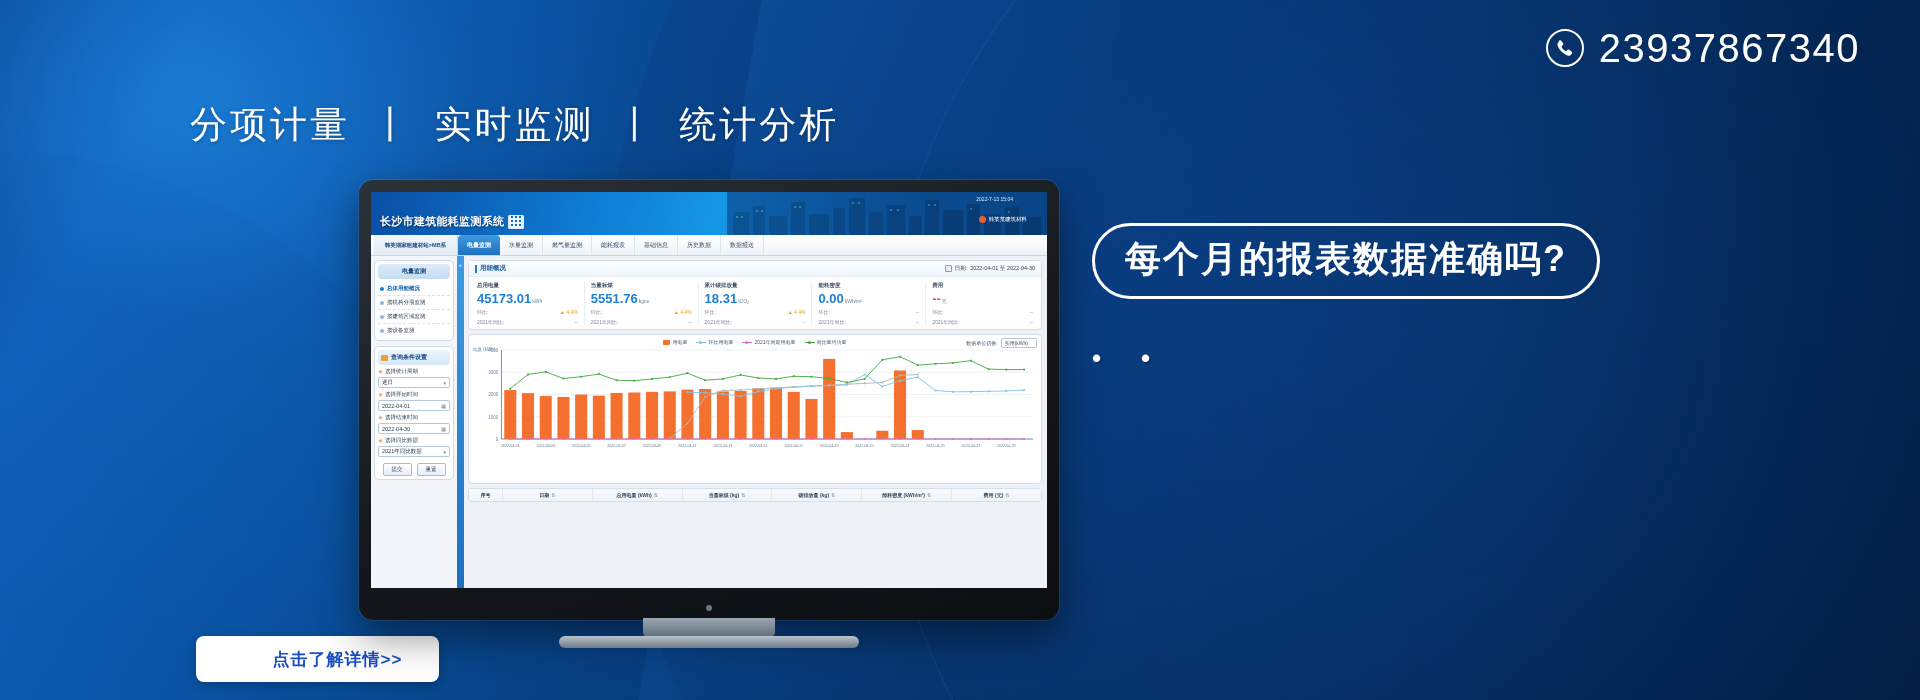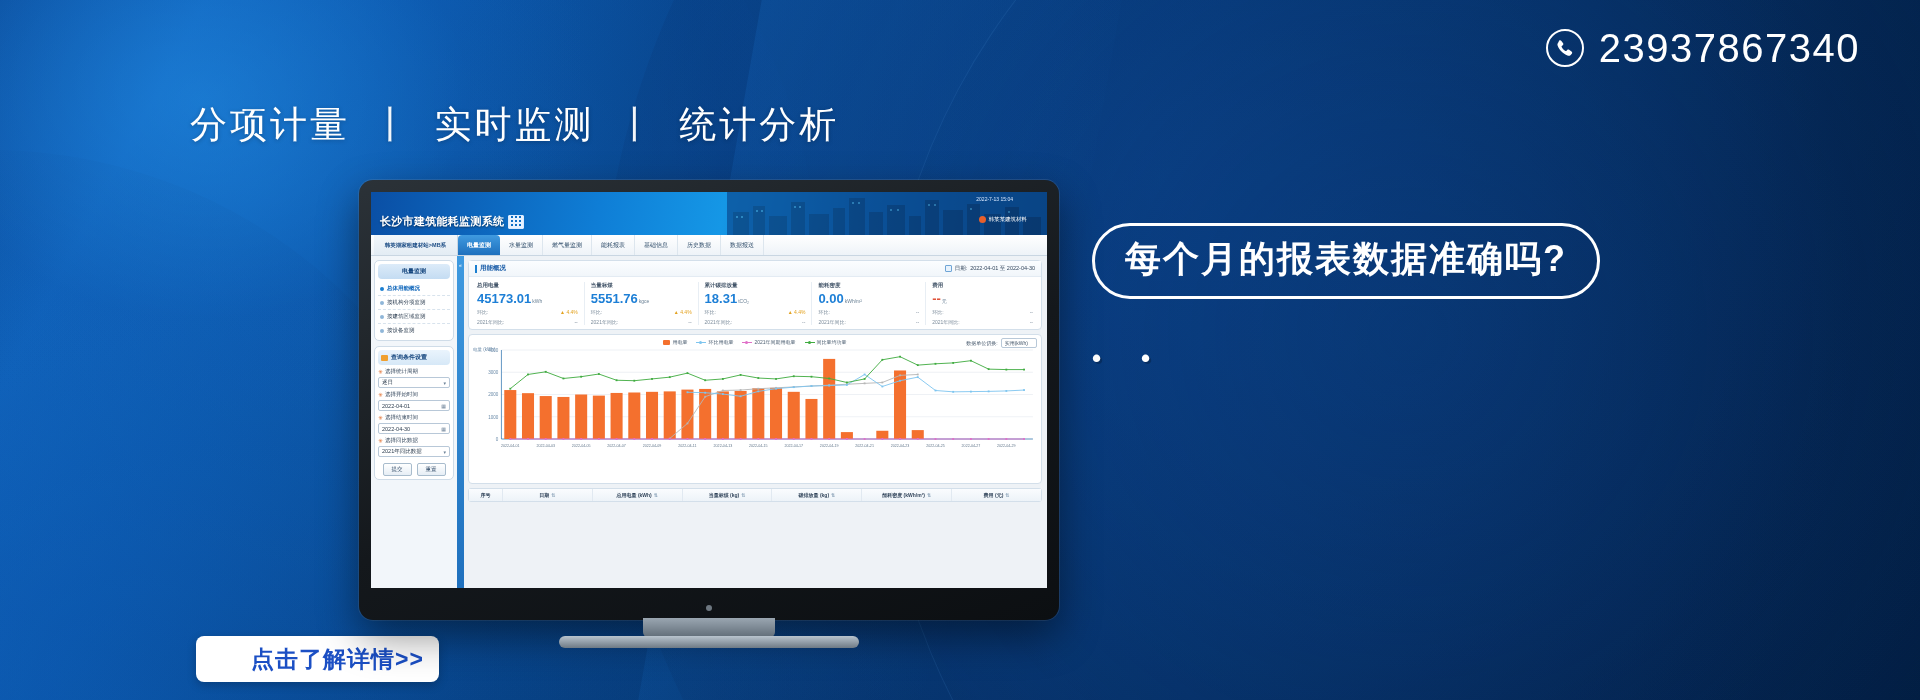--- a/index.html
+++ b/index.html
@@ -139,21 +139,21 @@
 
   
   #cta-button {
     position: absolute;
     left: 196px; top: 636px;
     width: 243px; height: 46px;
     background: #ffffff;
     border-radius: 8px;
     display: flex; align-items: center; justify-content: center;
     color: #1b4fc4;
-    font-size: 23px;
+    font-size: 17px;
     font-weight: 700;
     letter-spacing: 1px;
     cursor: pointer;
     box-shadow: 0 3px 10px rgba(0,0,0,0.22);
     padding-left: 40px;
   }
 
   
   #monitor {
     position: absolute;

